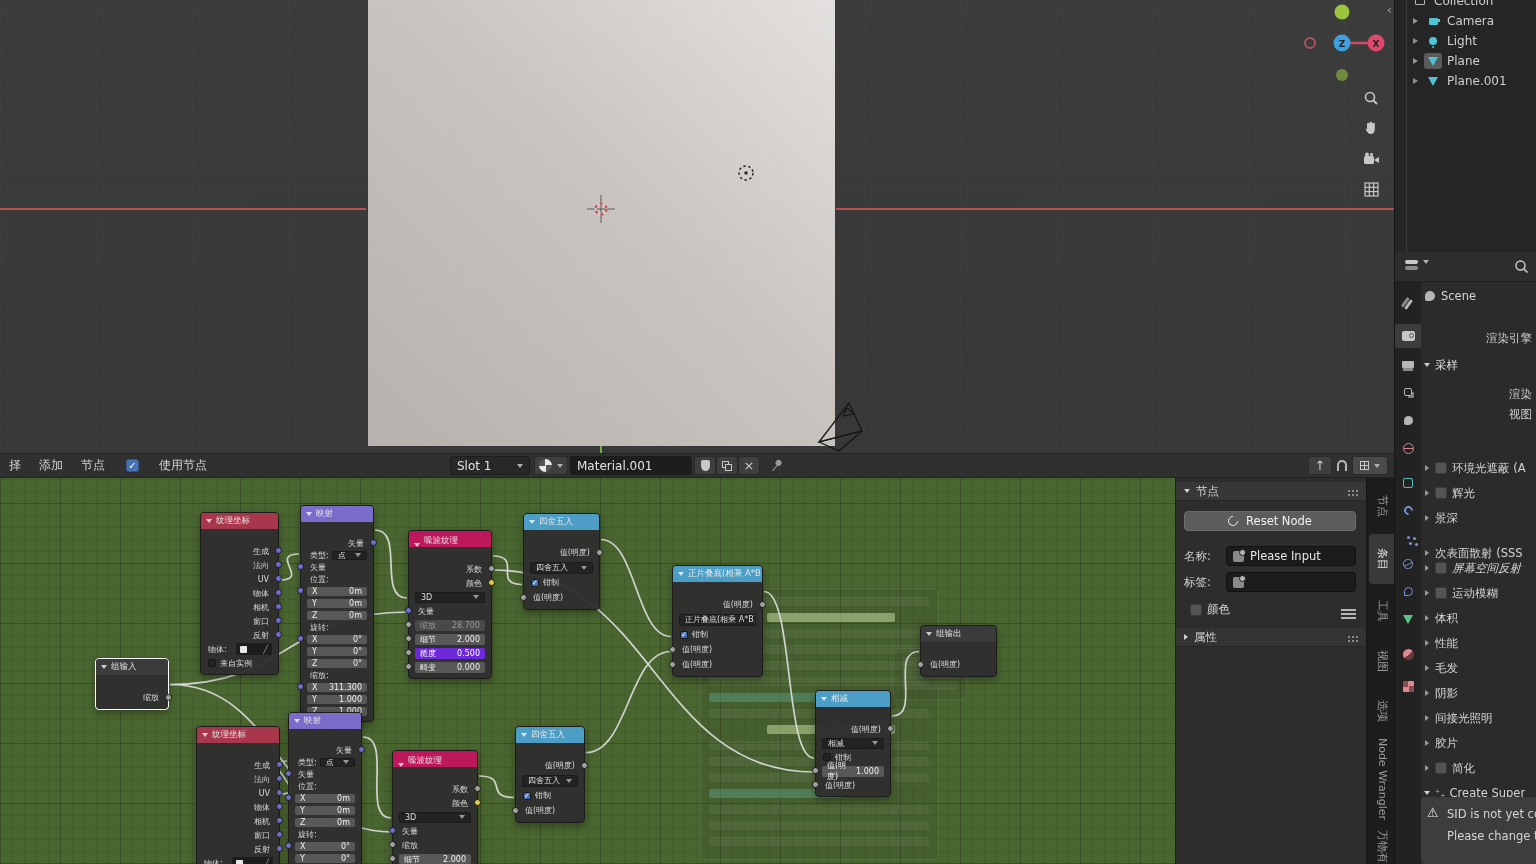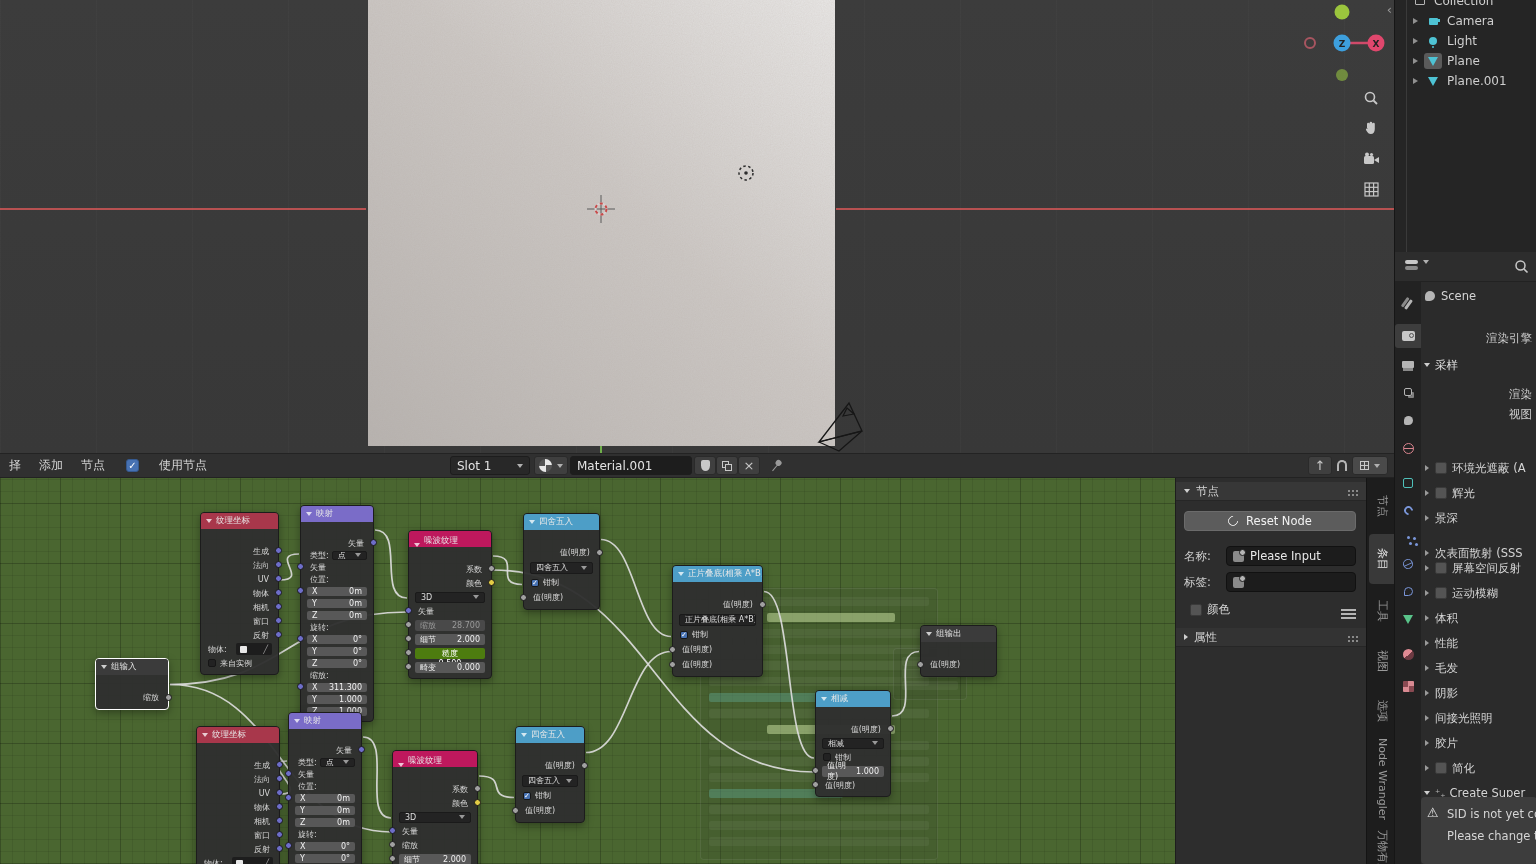--- a/index.html
+++ b/index.html
@@ -50,21 +50,21 @@
   .nbody{padding:15px 0 4px;}
   .nrow{position:relative;display:flex;align-items:center;}
   .nrow .lab{white-space:nowrap;}
   .nrow.t-out{justify-content:flex-end;padding-right:9px;}
   .nrow.t-in{padding-left:9px;}
   .sock{position:absolute;width:7px;height:7px;border-radius:50%;border:1px solid #191919;top:50%;margin-top:-4px;}
   .sock.sl{left:-4px;} .sock.sr{right:-4px;}
   .s-vec{background:#6e6ec9;} .s-val{background:#a1a1a1;} .s-col{background:#e3cd45;}
   .pill{flex:1;display:flex;justify-content:space-between;align-items:center;margin:0 6px;padding:0 5px;background:#585858;border-radius:2px;color:#f0f0f0;}
   .pill.dim{background:#494949;color:#9a9a9a;}
-  .pill.blue{background:#4d7c0f;color:#fff;flex-direction:column;}
+  .pill.blue{background:#6d28d9;color:#fff;}
   .dd{flex:1;display:flex;justify-content:space-between;align-items:center;margin:0 6px;padding:0 5px;background:#232323;border:1px solid #1a1a1a;border-radius:2px;color:#ddd;white-space:nowrap;overflow:hidden;}
   .dd .chev{border-top-color:#999;margin-left:3px;}
   .ncb{width:8px;height:8px;border-radius:2px;background:#222;border:1px solid #161616;margin:0 4px 0 7px;display:inline-flex;align-items:center;justify-content:center;color:#fff;font-size:7px;flex:none;}
   .ncb.on{background:#4772b3;}
   .objf{flex:1;display:flex;align-items:center;margin:0 6px;padding:0 4px;background:#1d1d1d;border-radius:2px;height:12px;}
   .objf i{width:7px;height:7px;background:#e8e8e8;border-radius:1px;margin-right:3px;}
   .objf em{margin-left:auto;color:#9a9a9a;font-style:normal;}
   .ghost{position:absolute;background:rgba(60,75,45,.25);border:1px solid rgba(255,255,255,.08);border-radius:4px;}
   .grow{position:absolute;left:8px;right:8px;height:9px;border-radius:2px;background:rgba(255,255,255,.05);}
   .grow.hl{background:rgba(205,230,165,.5);left:28%;right:18%;}
@@ -949,21 +949,21 @@
           <span>辉光</span>
         </div>
         <div class="prop-row" style="top: 256px;">
           <span class="ptri"></span>
           <span>景深</span>
         </div>
         <div class="prop-row" style="top: 291px;">
           <span class="ptri"></span>
           <span>次表面散射 (SSS</span>
         </div>
-        <div class="prop-row" style="top: 306px;">
+        <div class="prop-row" style="top: 306px; font-style: italic;">
           <span class="ptri"></span>
           <span class="pcb"></span>
           <span>屏幕空间反射</span>
         </div>
         <div class="prop-row" style="top: 331px;">
           <span class="ptri"></span>
           <span class="pcb"></span>
           <span>运动模糊</span>
         </div>
         <div class="prop-row" style="top: 356px;">

